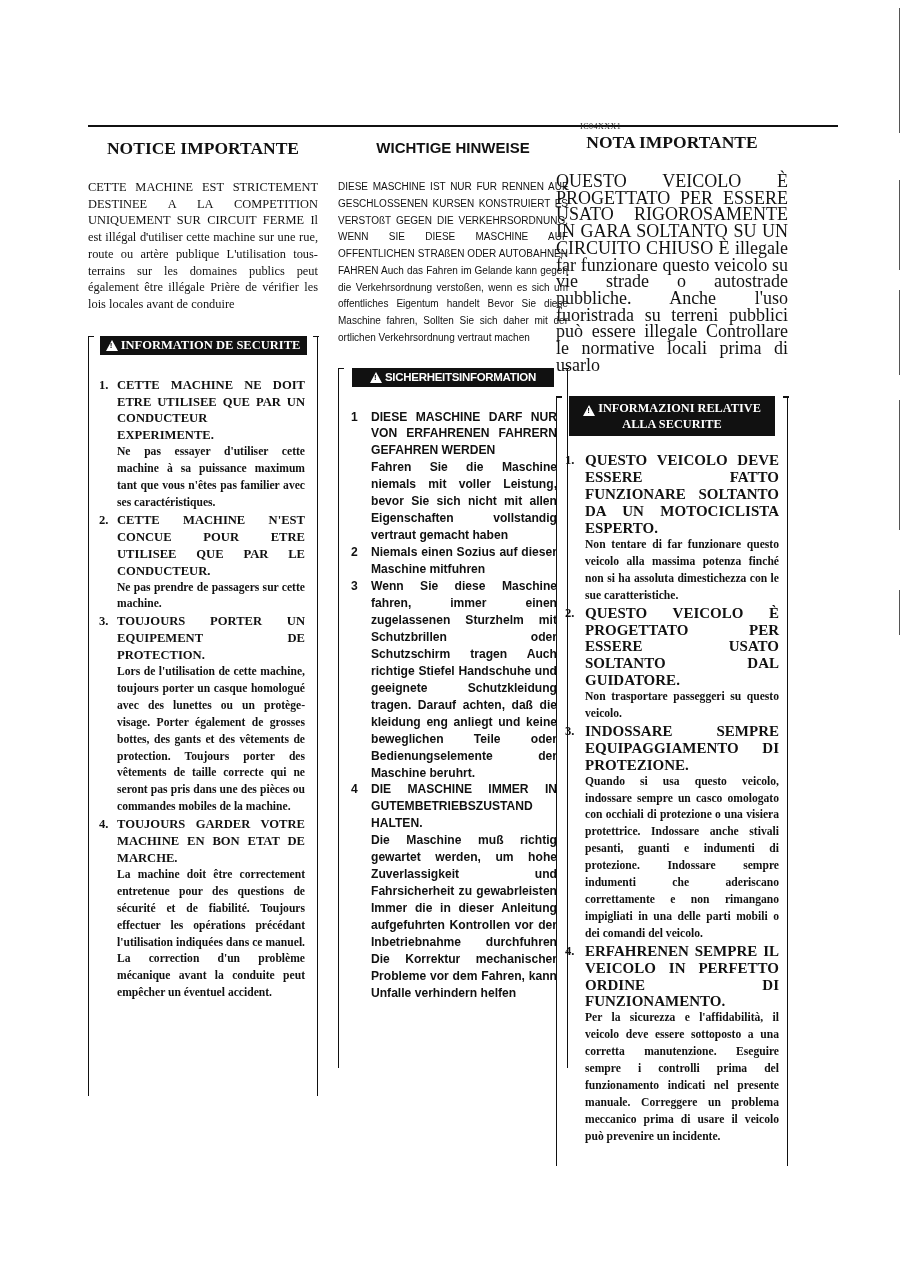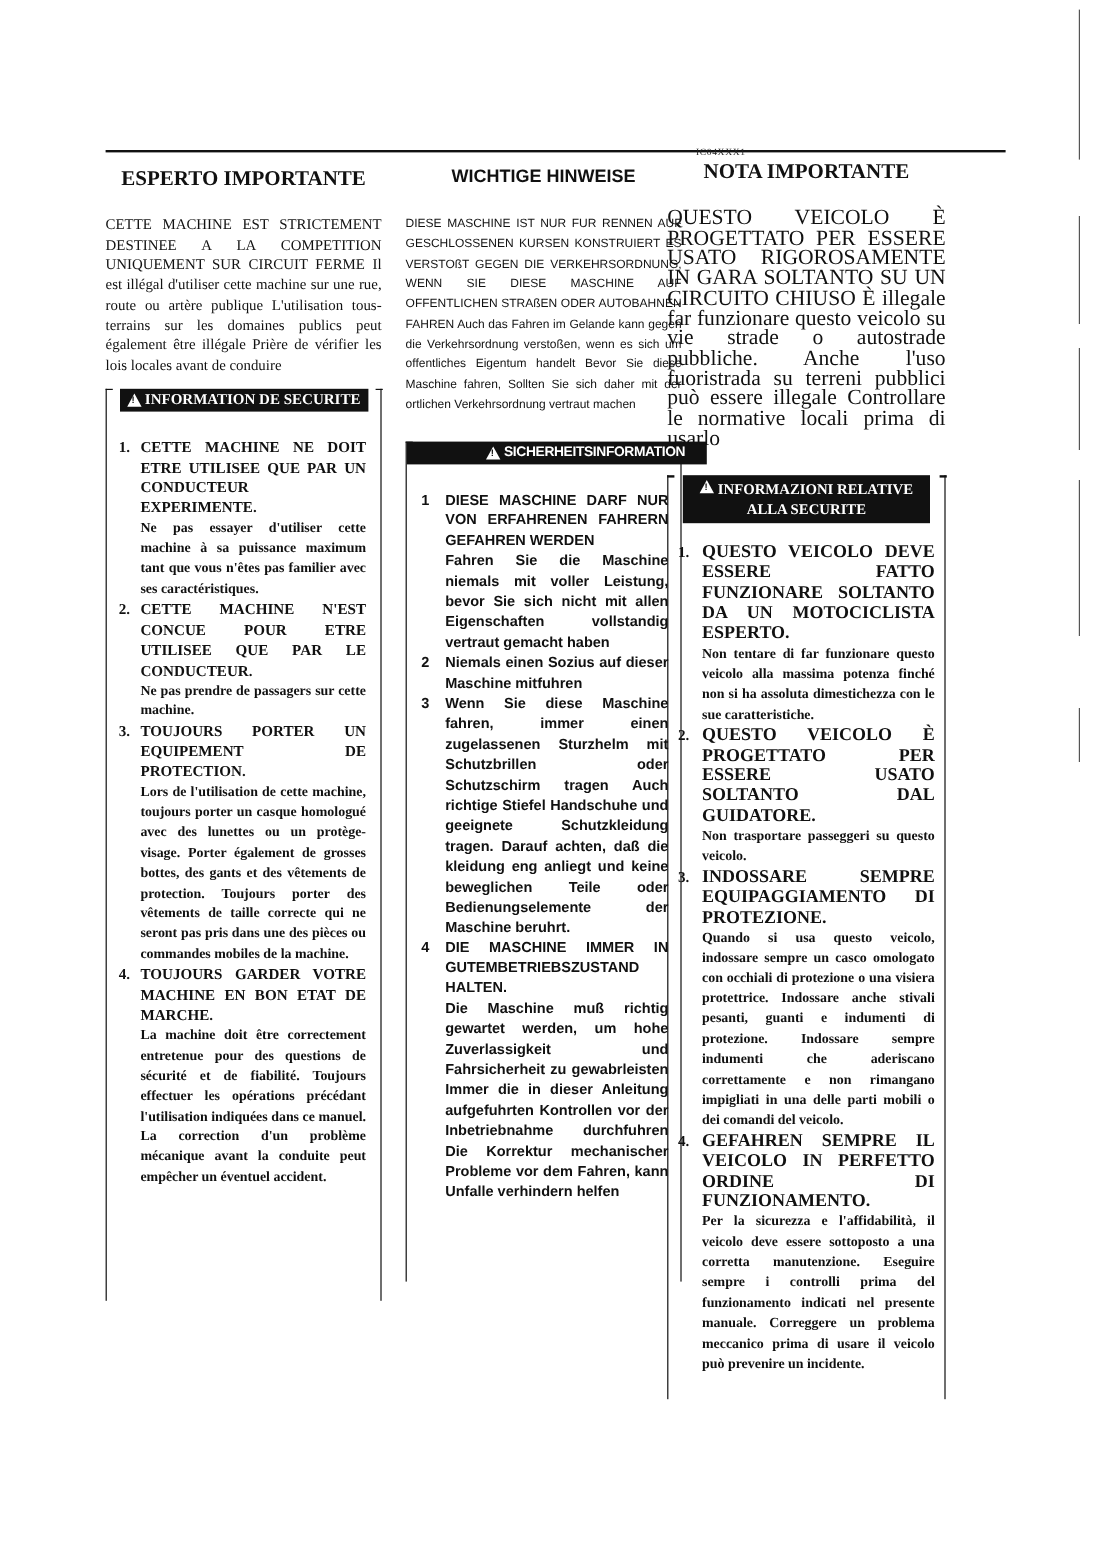--- a/index.html
+++ b/index.html
@@ -26,57 +26,57 @@
   .box-top::before, .box-top::after { content:""; position:absolute; top:0; width:6px; height:1.5px; background:#111; }
   .box-top::before { left:0; } .box-top::after { right:0; }
   .banner { position:relative; margin:-9px auto 0; background:#111; color:#fff; font-weight:bold; text-align:center; display:flex; align-items:center; justify-content:center; gap:3px; }
   .warn-icon { display:inline-block; width:0; height:0; border-left:6px solid transparent; border-right:6px solid transparent; border-bottom:11px solid #fff; position:relative; }
   .warn-icon::after { content:"!"; position:absolute; left:-2px; top:1px; font-size:8px; line-height:10px; color:#111; font-family:"Liberation Sans", sans-serif; font-weight:bold; }
   ol { list-style:none; margin:0; padding:0; }
   li { position:relative; }
   .num { position:absolute; left:0; top:0; }
   .item-title { margin:0; font-weight:bold; text-align:justify; text-align-last:left; }
   .item-body { margin:0; text-align:justify; text-align-last:left; font-weight:bold; }
-  .col1 .box { margin-top:20px; height:760px; }
+  .col1 .box { margin-top:32px; height:760px; }
   .col1 .banner { width:207px; height:19px; font-size:12.5px; }
   .col1 ol { padding:22px 12px 0 10px; }
   .col1 li { padding-left:18px; }
   .col1 .item-title { font-size:12.6px; line-height:16.9px; }
   .col1 .item-body { font-size:11.6px; line-height:16.9px; font-weight:normal; }
   .col1 .item-body.b { font-weight:bold; }
   .col1 .num { font-size:12.6px; line-height:16.9px; font-weight:bold; }
   .col2 .box { margin-top:30px; height:700px; }
-  .col2 .banner { width:202px; height:19px; font-size:11.5px; letter-spacing:-0.3px;padding-left:48px; }
+  .col2 .banner { width:202px; height:19px; font-size:11.5px; letter-spacing:-0.3px; }
   .col2 ol { padding:22px 10px 0 12px; }
   .col2 li { padding-left:20px; }
   .col2 .item-title { font-size:12.1px; line-height:16.95px; }
   .col2 .item-body { font-size:12.1px; line-height:16.95px; }
   .col2 .num { font-size:12.1px; line-height:16.95px; font-weight:bold; }
   .col3 .box { margin-top:22px; height:770px; }
   .col3 .banner { width:206px; height:40px; font-size:12.3px; line-height:16px; flex-direction:column; gap:0; margin-top:-17px; }
-  .col3 .banner .row1 { display:flex; align-items:flex-start; gap:3px; }
+  .col3 .banner .row1 { display:flex; align-items:flex-end; gap:3px; }
   .col3 ol { padding:16px 8px 0 8px; }
   .col3 li { padding-left:20px; }
   .col3 .item-title { font-size:15px; line-height:16.9px; }
   .col3 .item-body { font-size:11.6px; line-height:16.9px; }
   .col3 .num { font-size:12.6px; line-height:16.9px; font-weight:bold; }
 </style>
 </head>
 <body>
 
 <div class="rule"></div>
 <div class="margin-line" style="top:8px;height:125px;"></div>
 <div class="margin-line" style="top:180px;height:90px;"></div>
 <div class="margin-line" style="top:290px;height:85px;"></div>
 <div class="margin-line" style="top:400px;height:130px;"></div>
 <div class="margin-line" style="top:590px;height:45px;"></div>
 
 <section class="col col1">
   <div class="code" style="visibility:hidden">.</div>
-  <h1 class="serif">ESPERTO IMPORTANTE</h1>
+  <h1 class="serif">NOTICE IMPORTANTE</h1>
   <p class="intro serif">CETTE MACHINE EST STRICTEMENT DESTINEE A LA COMPETITION UNIQUEMENT SUR CIRCUIT FERME Il est illégal d'utiliser cette machine sur une rue, route ou artère publique L'utilisation tous-terrains sur les domaines publics peut également être illégale Prière de vérifier les lois locales avant de conduire</p>
   <div class="box serif">
     <div class="box-top"></div>
     <div class="banner serif">
       <span class="warn-icon"></span>
       <span>INFORMATION DE SECURITE</span>
     </div>
     <ol>
       <li>
           <span class="num">1.</span>
@@ -159,18 +159,18 @@
           <p class="item-title">QUESTO VEICOLO È PROGETTATO PER ESSERE USATO SOLTANTO DAL GUIDATORE.</p>
           <p class="item-body">Non trasportare passeggeri su questo veicolo.</p>
         </li>
       <li>
           <span class="num">3.</span>
           <p class="item-title">INDOSSARE SEMPRE EQUIPAGGIAMENTO DI PROTEZIONE.</p>
           <p class="item-body">Quando si usa questo veicolo, indossare sempre un casco omologato con occhiali di protezione o una visiera protettrice. Indossare anche stivali pesanti, guanti e indumenti di protezione. Indossare sempre indumenti che aderiscano correttamente e non rimangano impigliati in una delle parti mobili o dei comandi del veicolo.</p>
         </li>
       <li>
           <span class="num">4.</span>
-          <p class="item-title">GEFAHREN SEMPRE IL VEICOLO IN PERFETTO ORDINE DI FUNZIONAMENTO.</p>
+          <p class="item-title">ERFAHRENEN SEMPRE IL VEICOLO IN PERFETTO ORDINE DI FUNZIONAMENTO.</p>
           <p class="item-body">Per la sicurezza e l'affidabilità, il veicolo deve essere sottoposto a una corretta manutenzione. Eseguire sempre i controlli prima del funzionamento indicati nel presente manuale. Correggere un problema meccanico prima di usare il veicolo può prevenire un incidente.</p>
         </li>
     </ol>
   </div>
 </section>
 
 </body></html>

